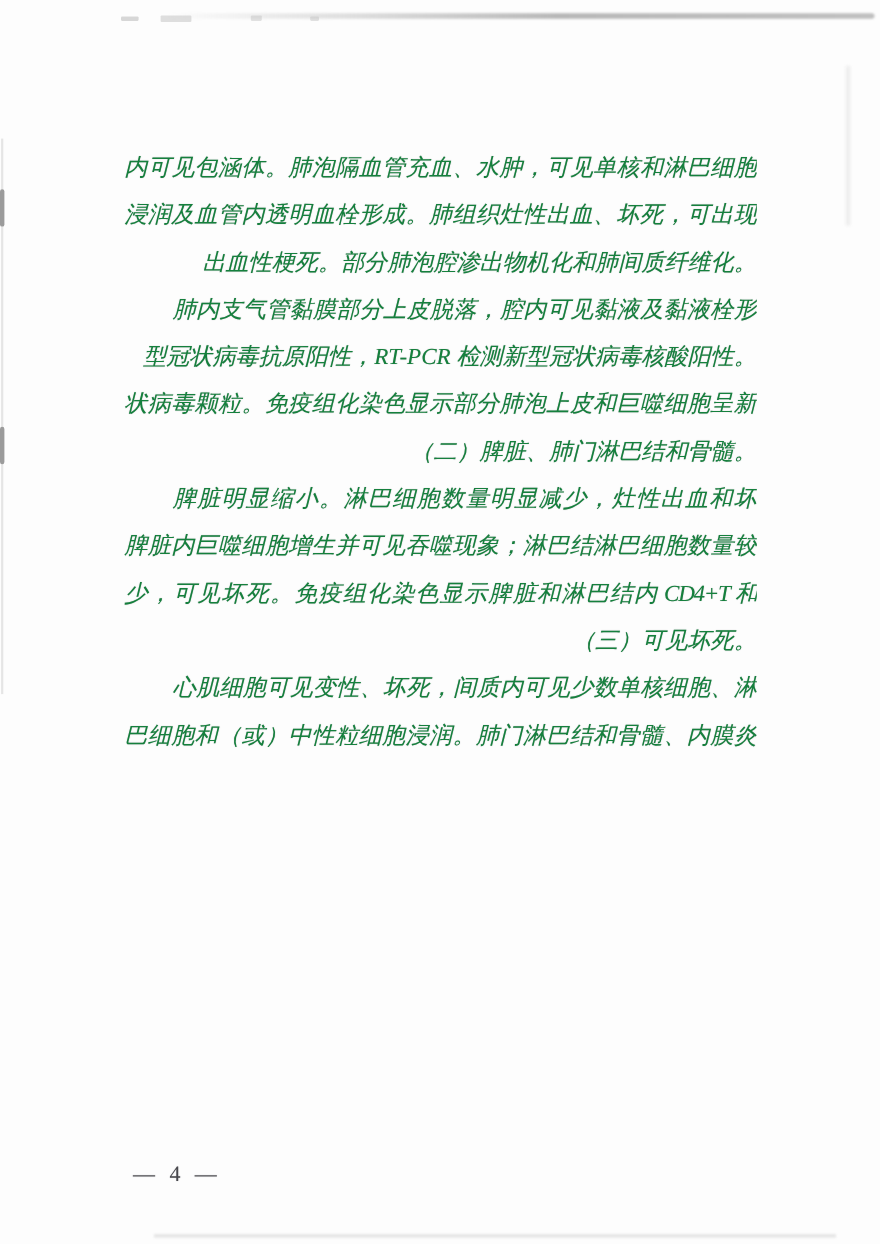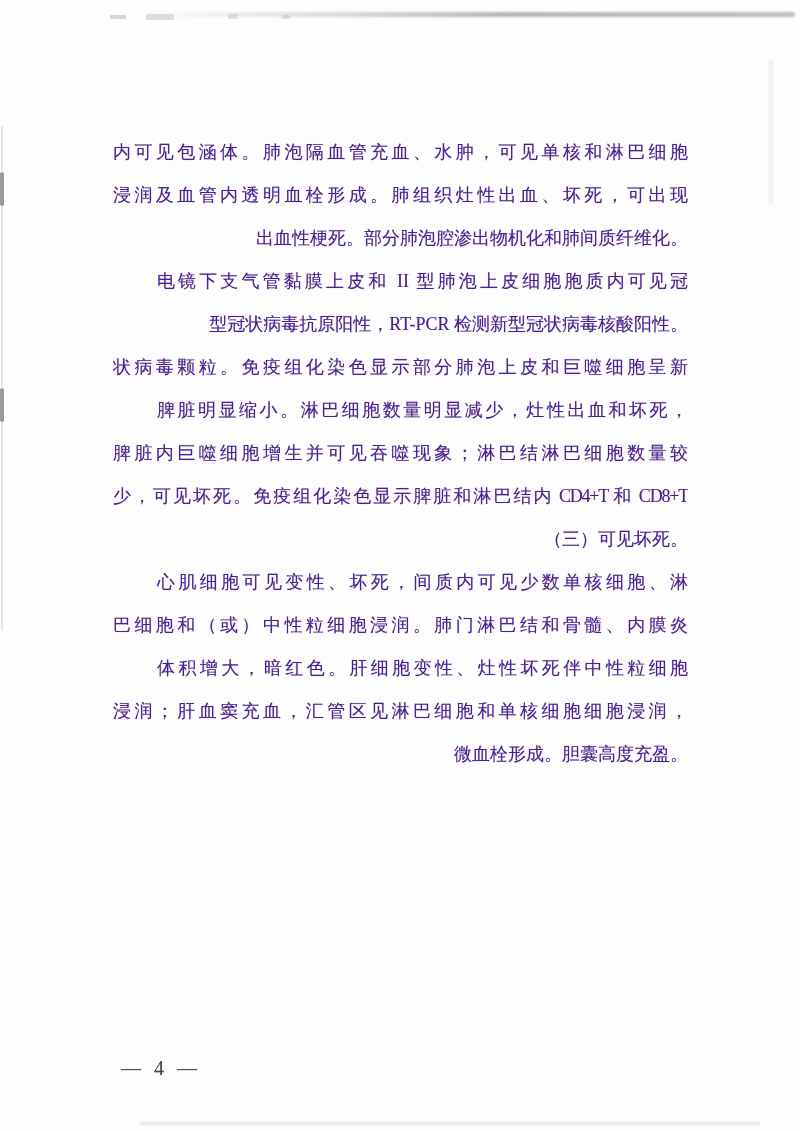--- a/index.html
+++ b/index.html
@@ -7,23 +7,24 @@
     position:relative;
     width:800px;height:1131px;
     margin:0 auto;
     background:#fdfdfd;
     overflow:hidden;
     font-family:"Liberation Serif","DejaVu Serif",serif;
   }
   
   .textblock{
     position:absolute;left:113px;top:131px;width:575px;
-    color:#4c1d95;
-    font-size:18px;line-height:43px;
+    color:#15803d;
+    font-size:21px;line-height:43px;
     text-shadow:0 0 1px rgba(70,70,75,.40);
+    font-style:italic;
   }
   p.para{margin:0;padding:0;}
   .line{height:43px;overflow:hidden;}
   .line.first{text-indent:44px;}
   .line.fill{text-align:justify;text-align-last:justify;}
   .line.end{text-align:right;}
   .line.tight{letter-spacing:-1.2px;word-spacing:-1px;}
   
   .pagenum{
     position:absolute;left:121px;top:1056px;
@@ -83,48 +84,46 @@
 
   <div class="textblock">
 
     <p class="para">
       <span class="line fill" style="display:block">内可见包涵体。肺泡隔血管充血、水肿，可见单核和淋巴细胞</span>
       <span class="line fill" style="display:block">浸润及血管内透明血栓形成。肺组织灶性出血、坏死，可出现</span>
       <span class="line end" style="display:block">出血性梗死。部分肺泡腔渗出物机化和肺间质纤维化。</span>
     </p>
 
     <p class="para">
+      <span class="line first fill" style="display:block">肺内支气管黏膜部分上皮脱落，腔内可见黏液及黏液栓形</span>
     </p>
 
     <p class="para">
-      <span class="line first fill" style="display:block">电镜下支气管黏膜上皮和 II 型肺泡上皮细胞胞质内可见冠</span>
       <span class="line end" style="display:block">型冠状病毒抗原阳性，RT-PCR 检测新型冠状病毒核酸阳性。</span>
       <span class="line fill" style="display:block">状病毒颗粒。免疫组化染色显示部分肺泡上皮和巨噬细胞呈新</span>
     </p>
 
+    <p class="para">
+      <span class="line first end" style="display:block">（二）脾脏、肺门淋巴结和骨髓。</span>
+    </p>
 
     <p class="para">
       <span class="line first fill" style="display:block">脾脏明显缩小。淋巴细胞数量明显减少，灶性出血和坏死，</span>
       <span class="line fill" style="display:block">脾脏内巨噬细胞增生并可见吞噬现象；淋巴结淋巴细胞数量较</span>
       <span class="line fill tight" style="display:block">少，可见坏死。免疫组化染色显示脾脏和淋巴结内 CD4+T 和 CD8+T</span>
     </p>
 
     <p class="para">
       <span class="line first end" style="display:block">（三）可见坏死。</span>
     </p>
 
     <p class="para">
       <span class="line first fill" style="display:block">心肌细胞可见变性、坏死，间质内可见少数单核细胞、淋</span>
       <span class="line fill" style="display:block">巴细胞和（或）中性粒细胞浸润。肺门淋巴结和骨髓、内膜炎</span>
     </p>
 
 
-    <p class="para">
-      <span class="line first fill" style="display:block">体积增大，暗红色。肝细胞变性、灶性坏死伴中性粒细胞</span>
-      <span class="line fill" style="display:block">浸润；肝血窦充血，汇管区见淋巴细胞和单核细胞细胞浸润，</span>
-      <span class="line end" style="display:block">微血栓形成。胆囊高度充盈。</span>
-    </p>
 
   </div>
 
   <div class="pagenum">— 4 —</div>
 
 </div>
 
 </body></html>

